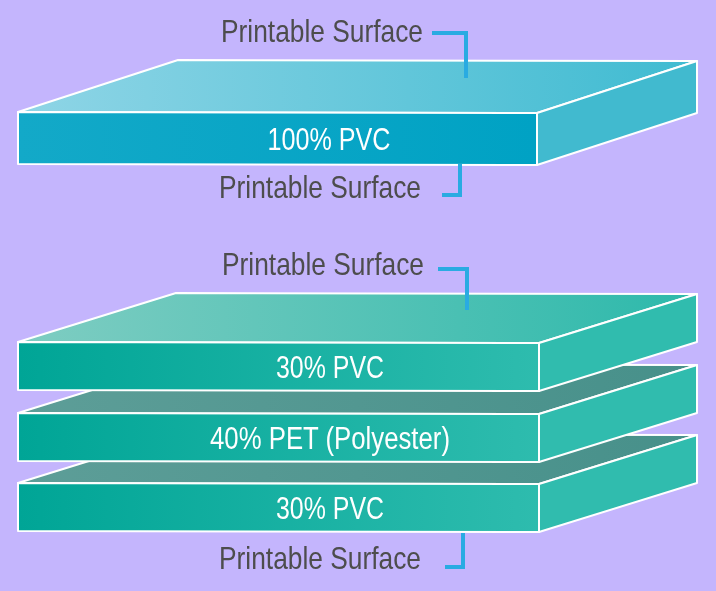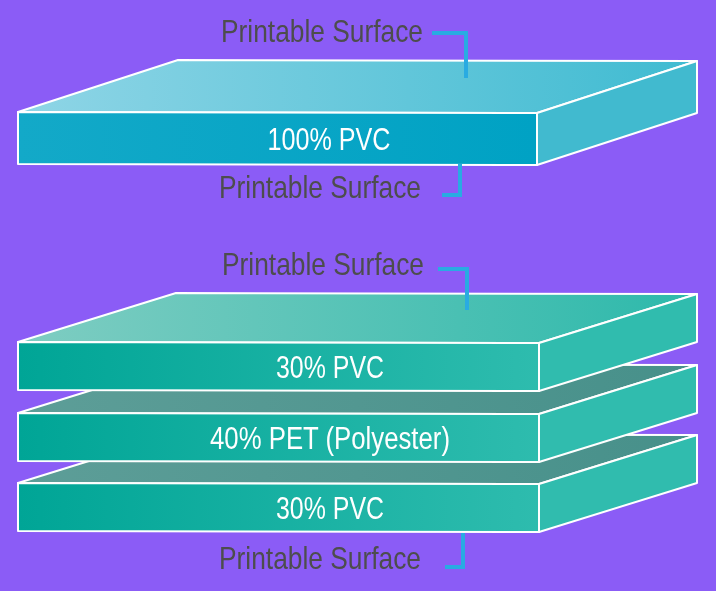--- a/index.html
+++ b/index.html
@@ -4,21 +4,21 @@
 <style>
   html, body {
     margin: 0;
     padding: 0;
     background: #ffffff;
   }
   .canvas {
     position: relative;
     width: 716px;
     height: 591px;
-    background: #8b5cf6;
+    background: #c4b5fd;
     overflow: hidden;
     font-family: "Liberation Sans", "DejaVu Sans", sans-serif;
     text-align: center;
   }
   svg text {
     font-family: "Liberation Sans", "DejaVu Sans", sans-serif;
   }
   .surface-label {
     font-size: 32px;
     font-weight: 400;

